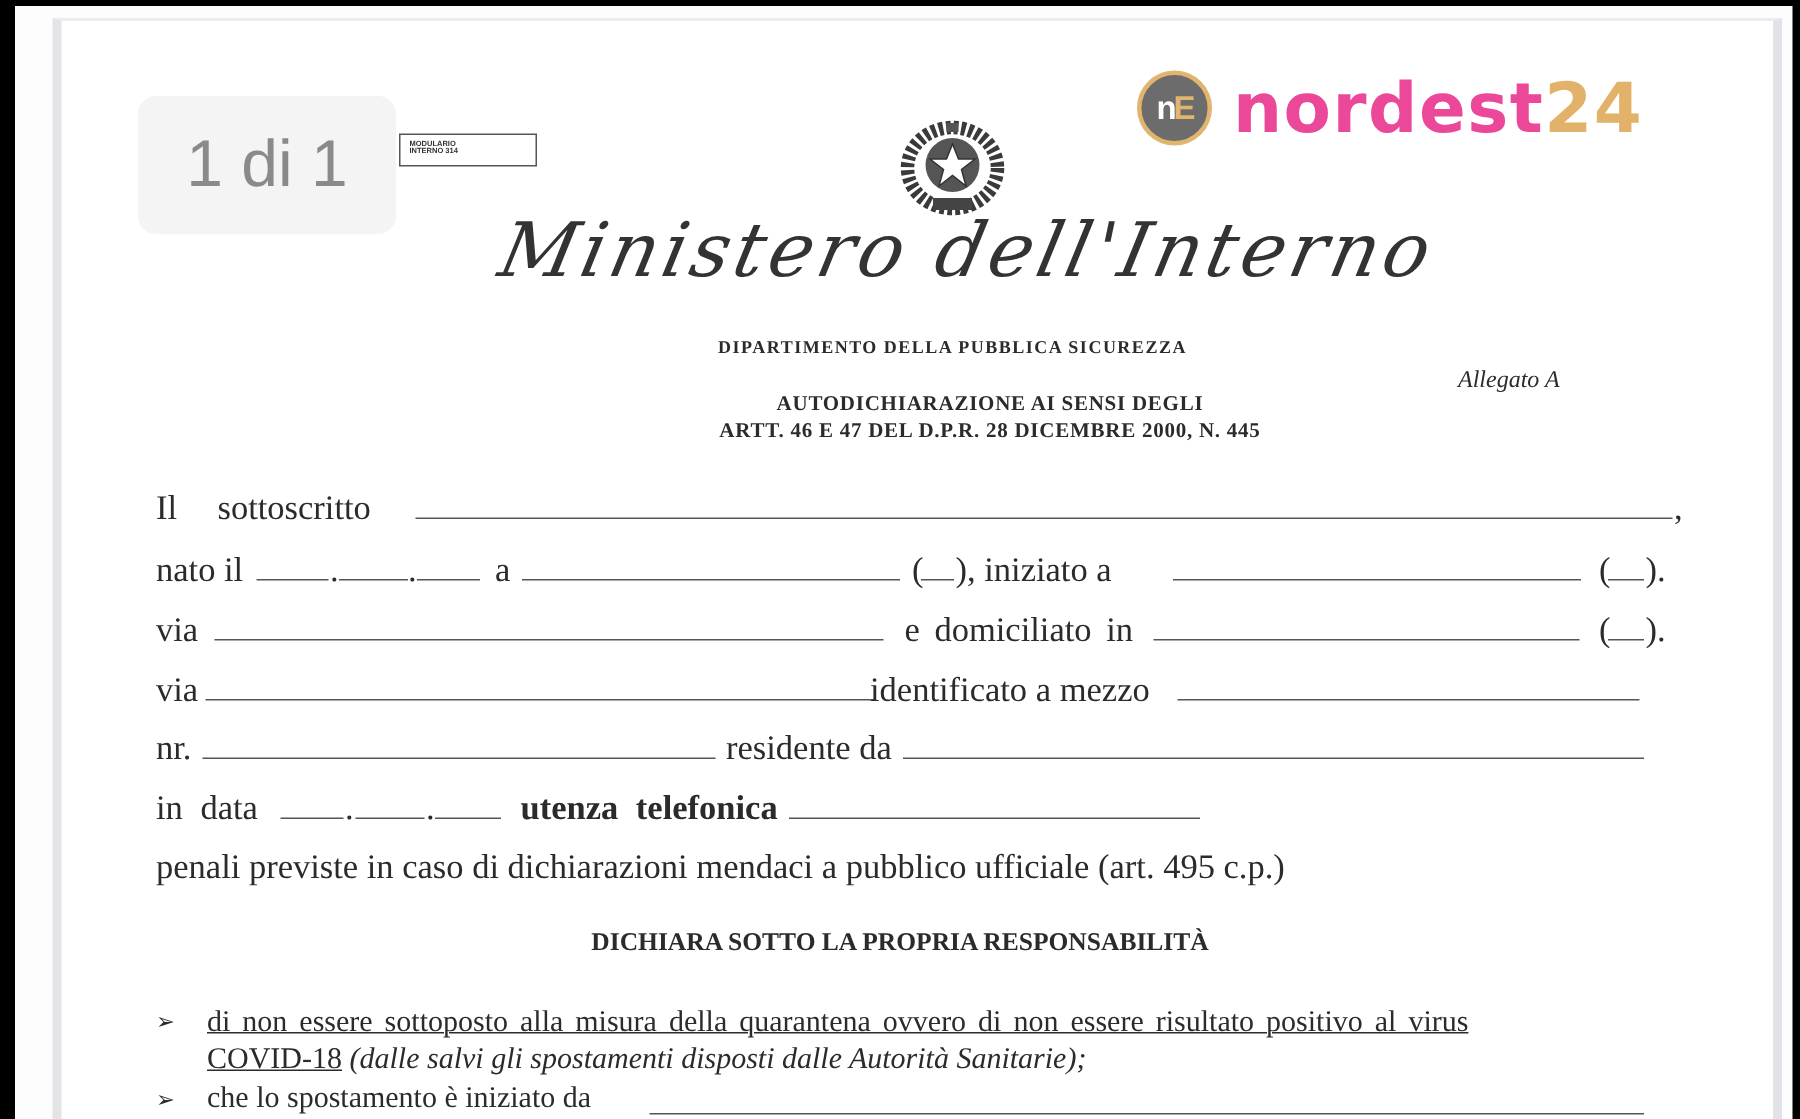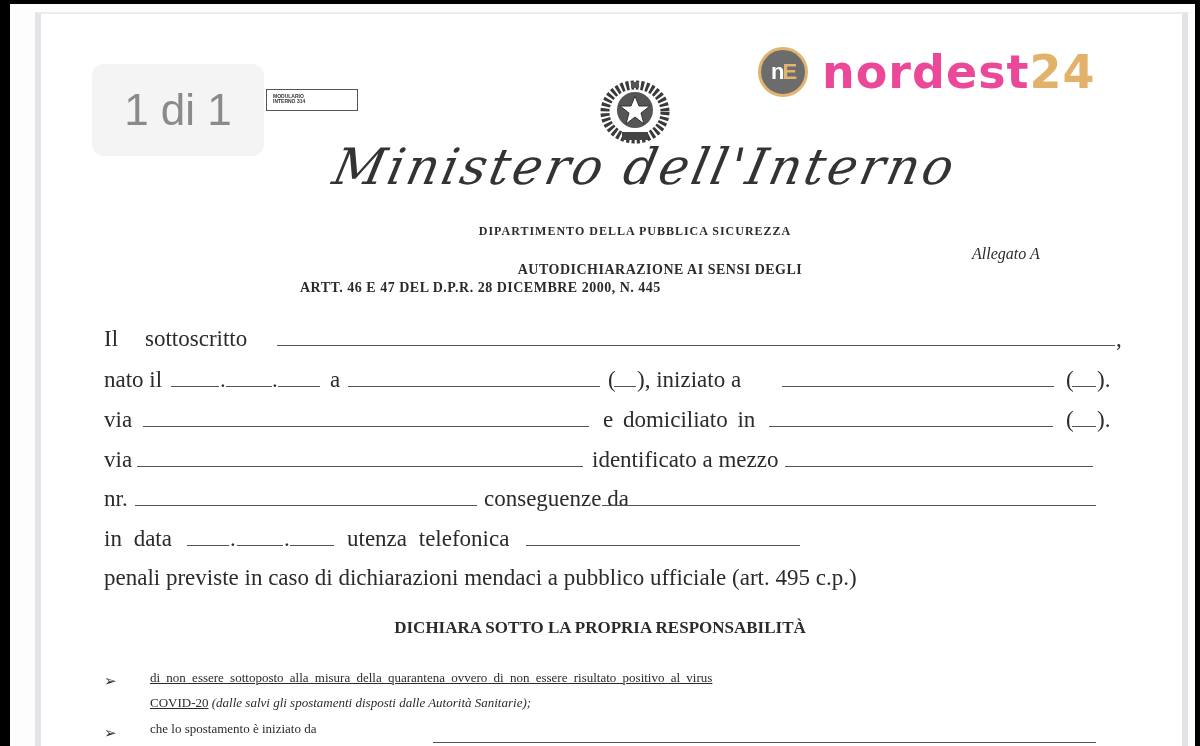--- a/index.html
+++ b/index.html
@@ -25,29 +25,29 @@
   .logo-text { margin-left: 14px; font-family: "DejaVu Sans", sans-serif; font-weight: bold; font-size: 46px; letter-spacing: 1px; }
   .logo-text .grey { color: #ec4899; }
   .logo-text .gold { color: #e2b26a; }
 
   .emblem { left: 598px; top: 80px; width: 74px; height: 66px; }
   .ministry { left: 300px; top: 138px; width: 690px; text-align: center; font-family: "DejaVu Serif", serif;
               font-style: italic; font-size: 50px; color: #333; letter-spacing: 3px; transform: skewX(-12deg); }
   .dept { left: 300px; top: 212px; width: 670px; text-align: center; font-size: 12px; font-weight: bold; letter-spacing: 1px; margin-top: 12px; }
   .allegato { left: 972px; top: 245px; font-size: 16px; font-style: italic; }
   .title1 { left: 300px; top: 262px; width: 720px; text-align: center; font-size: 14px; font-weight: bold; letter-spacing: 0.5px; }
-  .title2 { left: 300px; top: 280px; width: 720px; font-size: 14px; font-weight: bold; letter-spacing: 0.5px; }
+  .title2 { left: 300px; top: 280px; width: 720px; text-align: center; font-size: 14px; font-weight: bold; letter-spacing: 0.5px; }
 
   .line { position: absolute; font-size: 23px; white-space: nowrap; height: 22px; line-height: 22px; }
   .blank { position: absolute; border-bottom: 1.5px solid #555; height: 18px; }
   .txt { position: absolute; }
 
   .heading { left: 100px; top: 618px; width: 1000px; text-align: center; font-size: 17px; font-weight: bold; }
   .bullet { position: absolute; font-size: 15px; }
-  .decl { position: absolute; font-size: 13px; white-space: nowrap; margin-left: 12px; }
+  .decl { position: absolute; font-size: 20px; white-space: nowrap; }
   .u { text-decoration: underline; text-decoration-thickness: 1px; }
   .it { font-style: italic; }
 </style>
 </head>
 <body>
 
 <div class="frame">
   <div class="page"></div>
 </div>
 
@@ -113,47 +113,47 @@
   <span class="txt" style="left:603px;word-spacing:4px;">e domiciliato in</span>
   <span class="blank" style="left:769px;width:284px;"></span>
   <span class="txt" style="left:1066px;">(</span>
   <span class="blank" style="left:1072px;width:24px;"></span>
   <span class="txt" style="left:1097px;">).</span>
 </div>
 
 <div class="line serif" style="left:0;top:449px;width:1200px;">
   <span class="txt" style="left:104px;">via</span>
   <span class="blank" style="left:137px;width:446px;"></span>
-  <span class="txt" style="left:592px;">identificato a mezzo</span>
+  <span class="txt" style="left:580px;">identificato a mezzo</span>
   <span class="blank" style="left:785px;width:308px;"></span>
 </div>
 
 <div class="line serif" style="left:0;top:488px;width:1200px;">
   <span class="txt" style="left:104px;">nr.</span>
   <span class="blank" style="left:135px;width:342px;"></span>
-  <span class="txt" style="left:484px;">conseguenze da</span>
+  <span class="txt" style="left:484px;">residente da</span>
   <span class="blank" style="left:602px;width:494px;"></span>
 </div>
 
 <div class="line serif" style="left:0;top:528px;width:1200px;">
   <span class="txt" style="left:104px;word-spacing:6px;">in data</span>
   <span class="blank" style="left:187px;width:42px;"></span>
   <span class="txt" style="left:230px;">.</span>
   <span class="blank" style="left:237px;width:46px;"></span>
   <span class="txt" style="left:284px;">.</span>
   <span class="blank" style="left:290px;width:44px;"></span>
-  <span class="txt" style="left:347px;word-spacing:6px;">utenza telefonica</span>
+  <span class="txt" style="left:347px;word-spacing:6px;font-weight:bold;">utenza telefonica</span>
   <span class="blank" style="left:526px;width:274px;"></span>
 </div>
 
 <div class="line serif" style="left:104px;top:567px;">penali previste in caso di dichiarazioni mendaci a pubblico ufficiale (art. 495 c.p.)</div>
 
 <div class="abs serif heading">DICHIARA SOTTO LA PROPRIA RESPONSABILITÀ</div>
 
 <span class="bullet serif" style="left:104px;top:672px;">➢</span>
 <div class="decl serif u" style="left:138px;top:670px;word-spacing:3px;">di non essere sottoposto alla misura della quarantena ovvero di non essere risultato positivo al virus</div>
 <div class="decl serif" style="left:138px;top:695px;">
-  <span class="u">COVID-20</span><span class="it"> (dalle salvi gli spostamenti disposti dalle Autorità Sanitarie);</span>
+  <span class="u">COVID-18</span><span class="it"> (dalle salvi gli spostamenti disposti dalle Autorità Sanitarie);</span>
 </div>
 
 <span class="bullet serif" style="left:104px;top:724px;">➢</span>
 <div class="decl serif" style="left:138px;top:721px;">che lo spostamento è iniziato da</div>
 <span class="blank" style="left:433px;top:725px;width:663px;"></span>
 
 </body></html>

